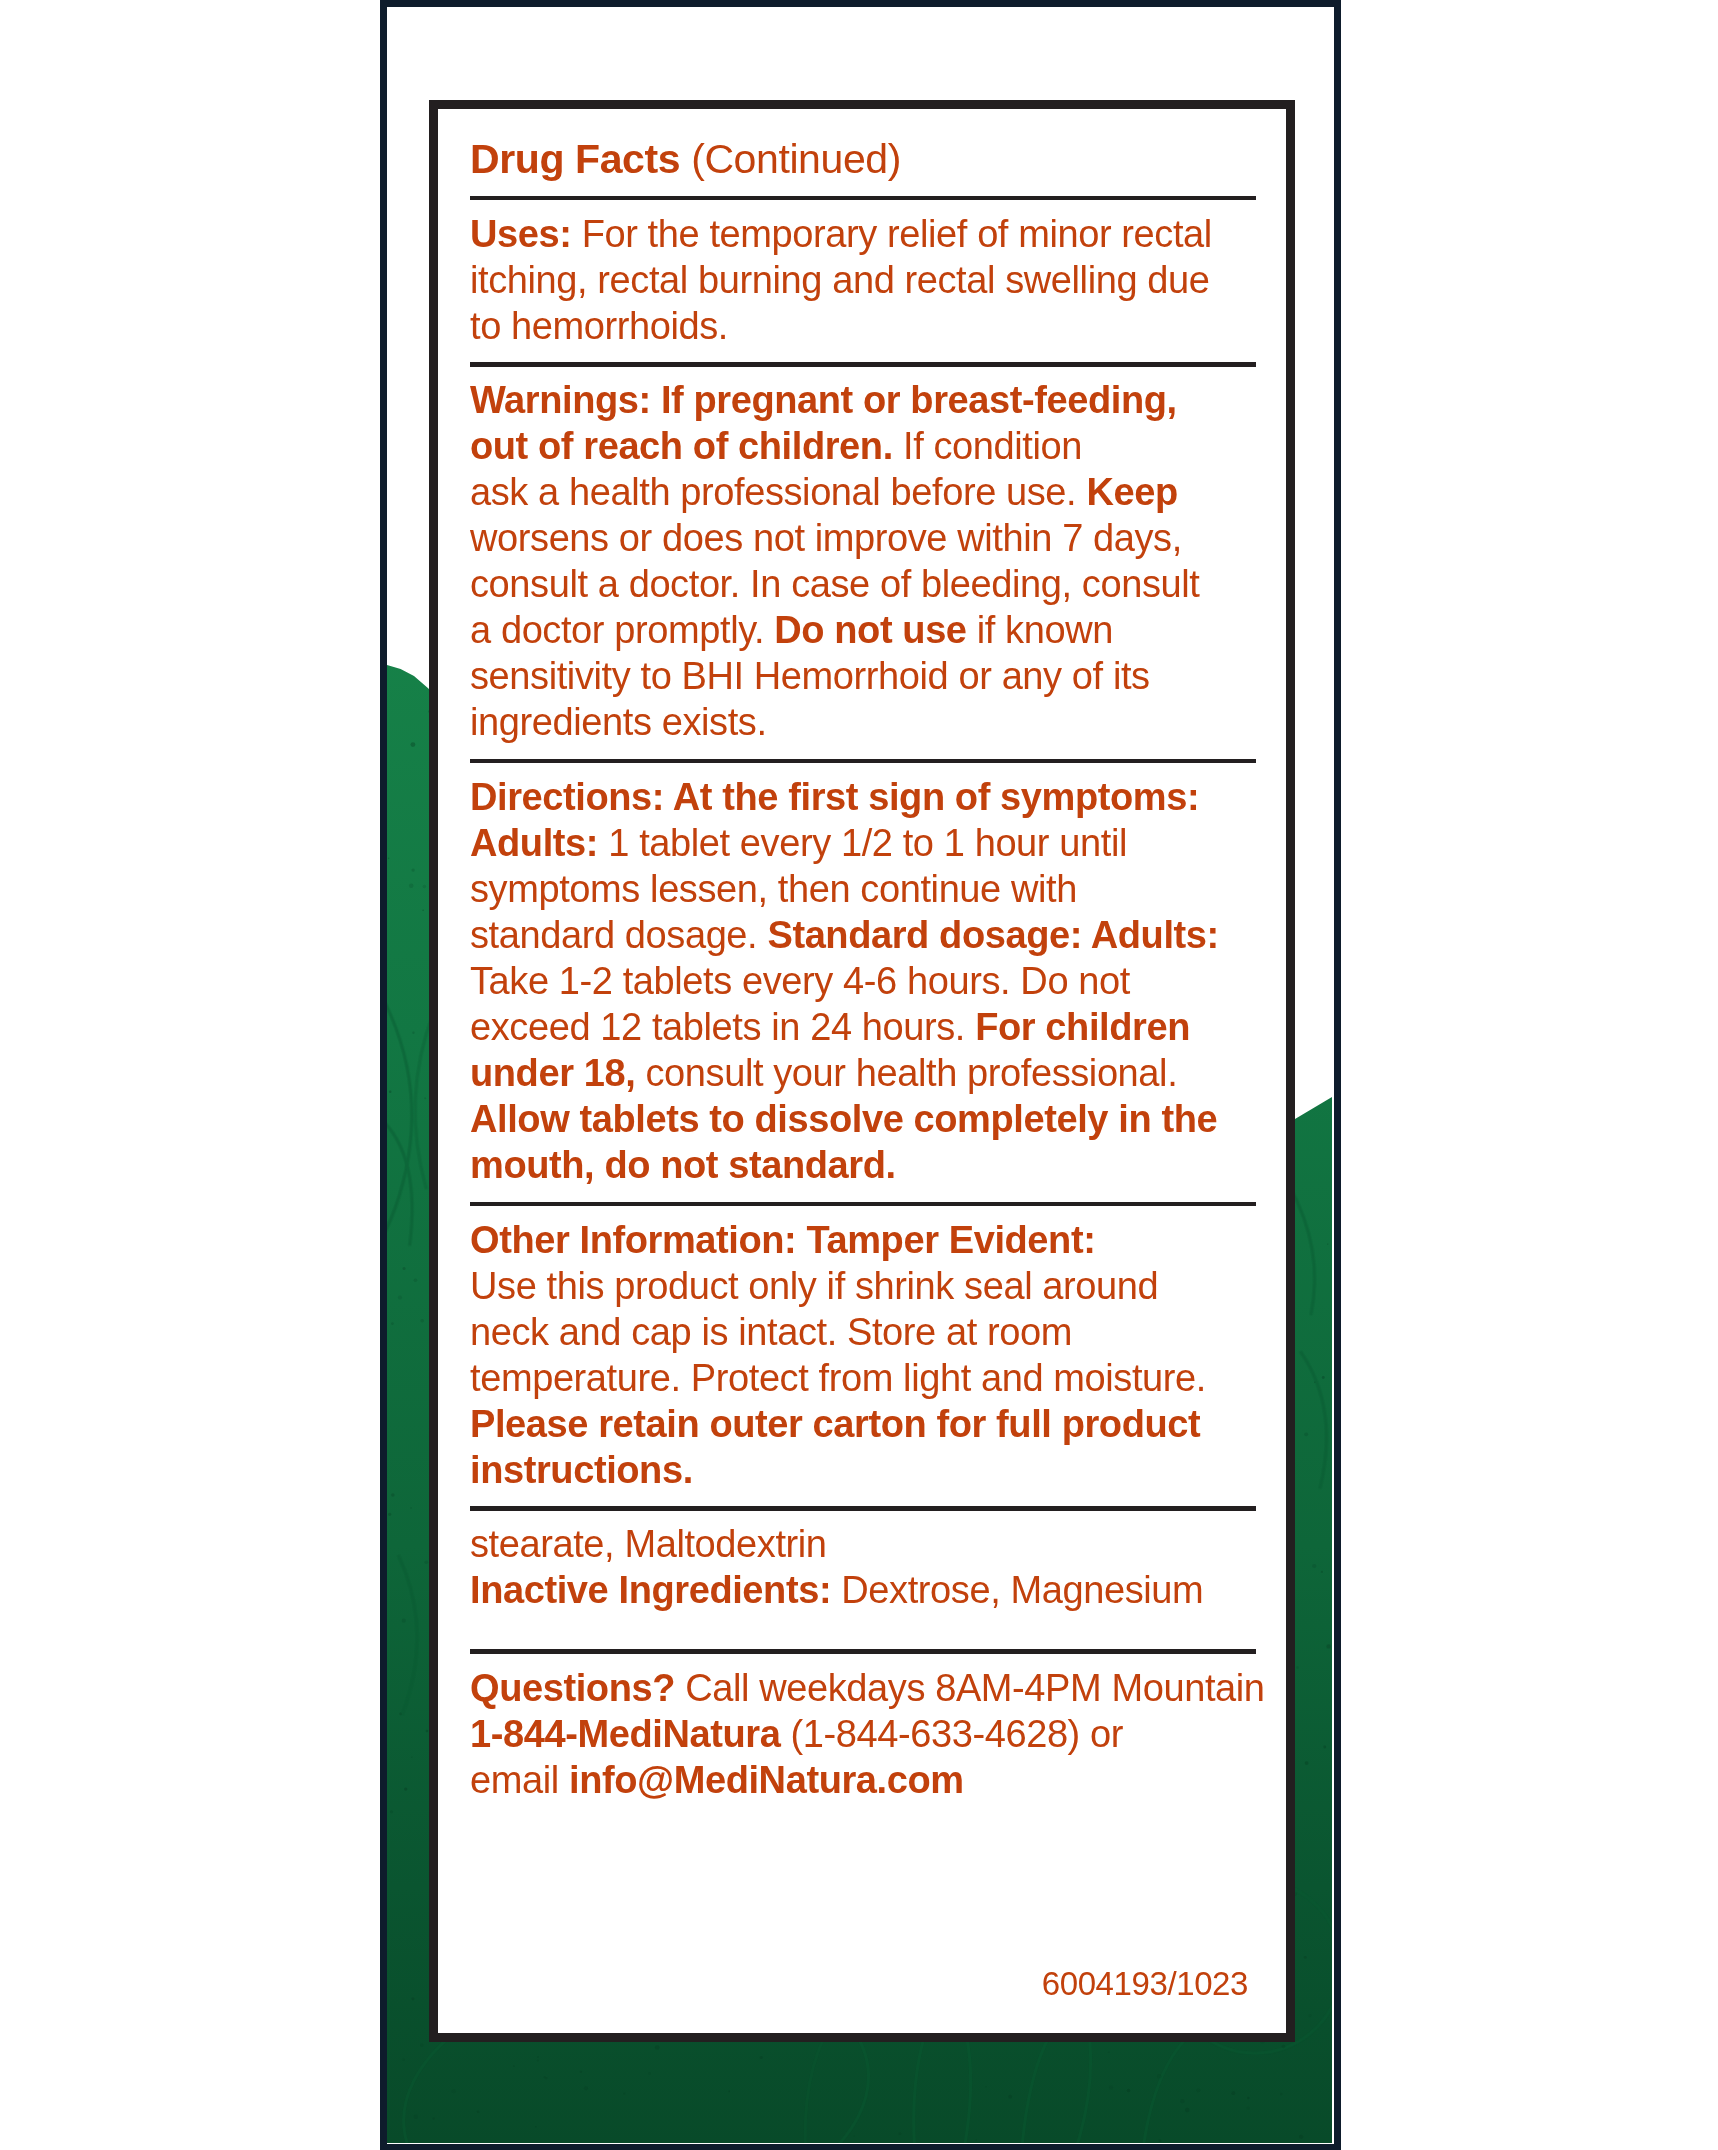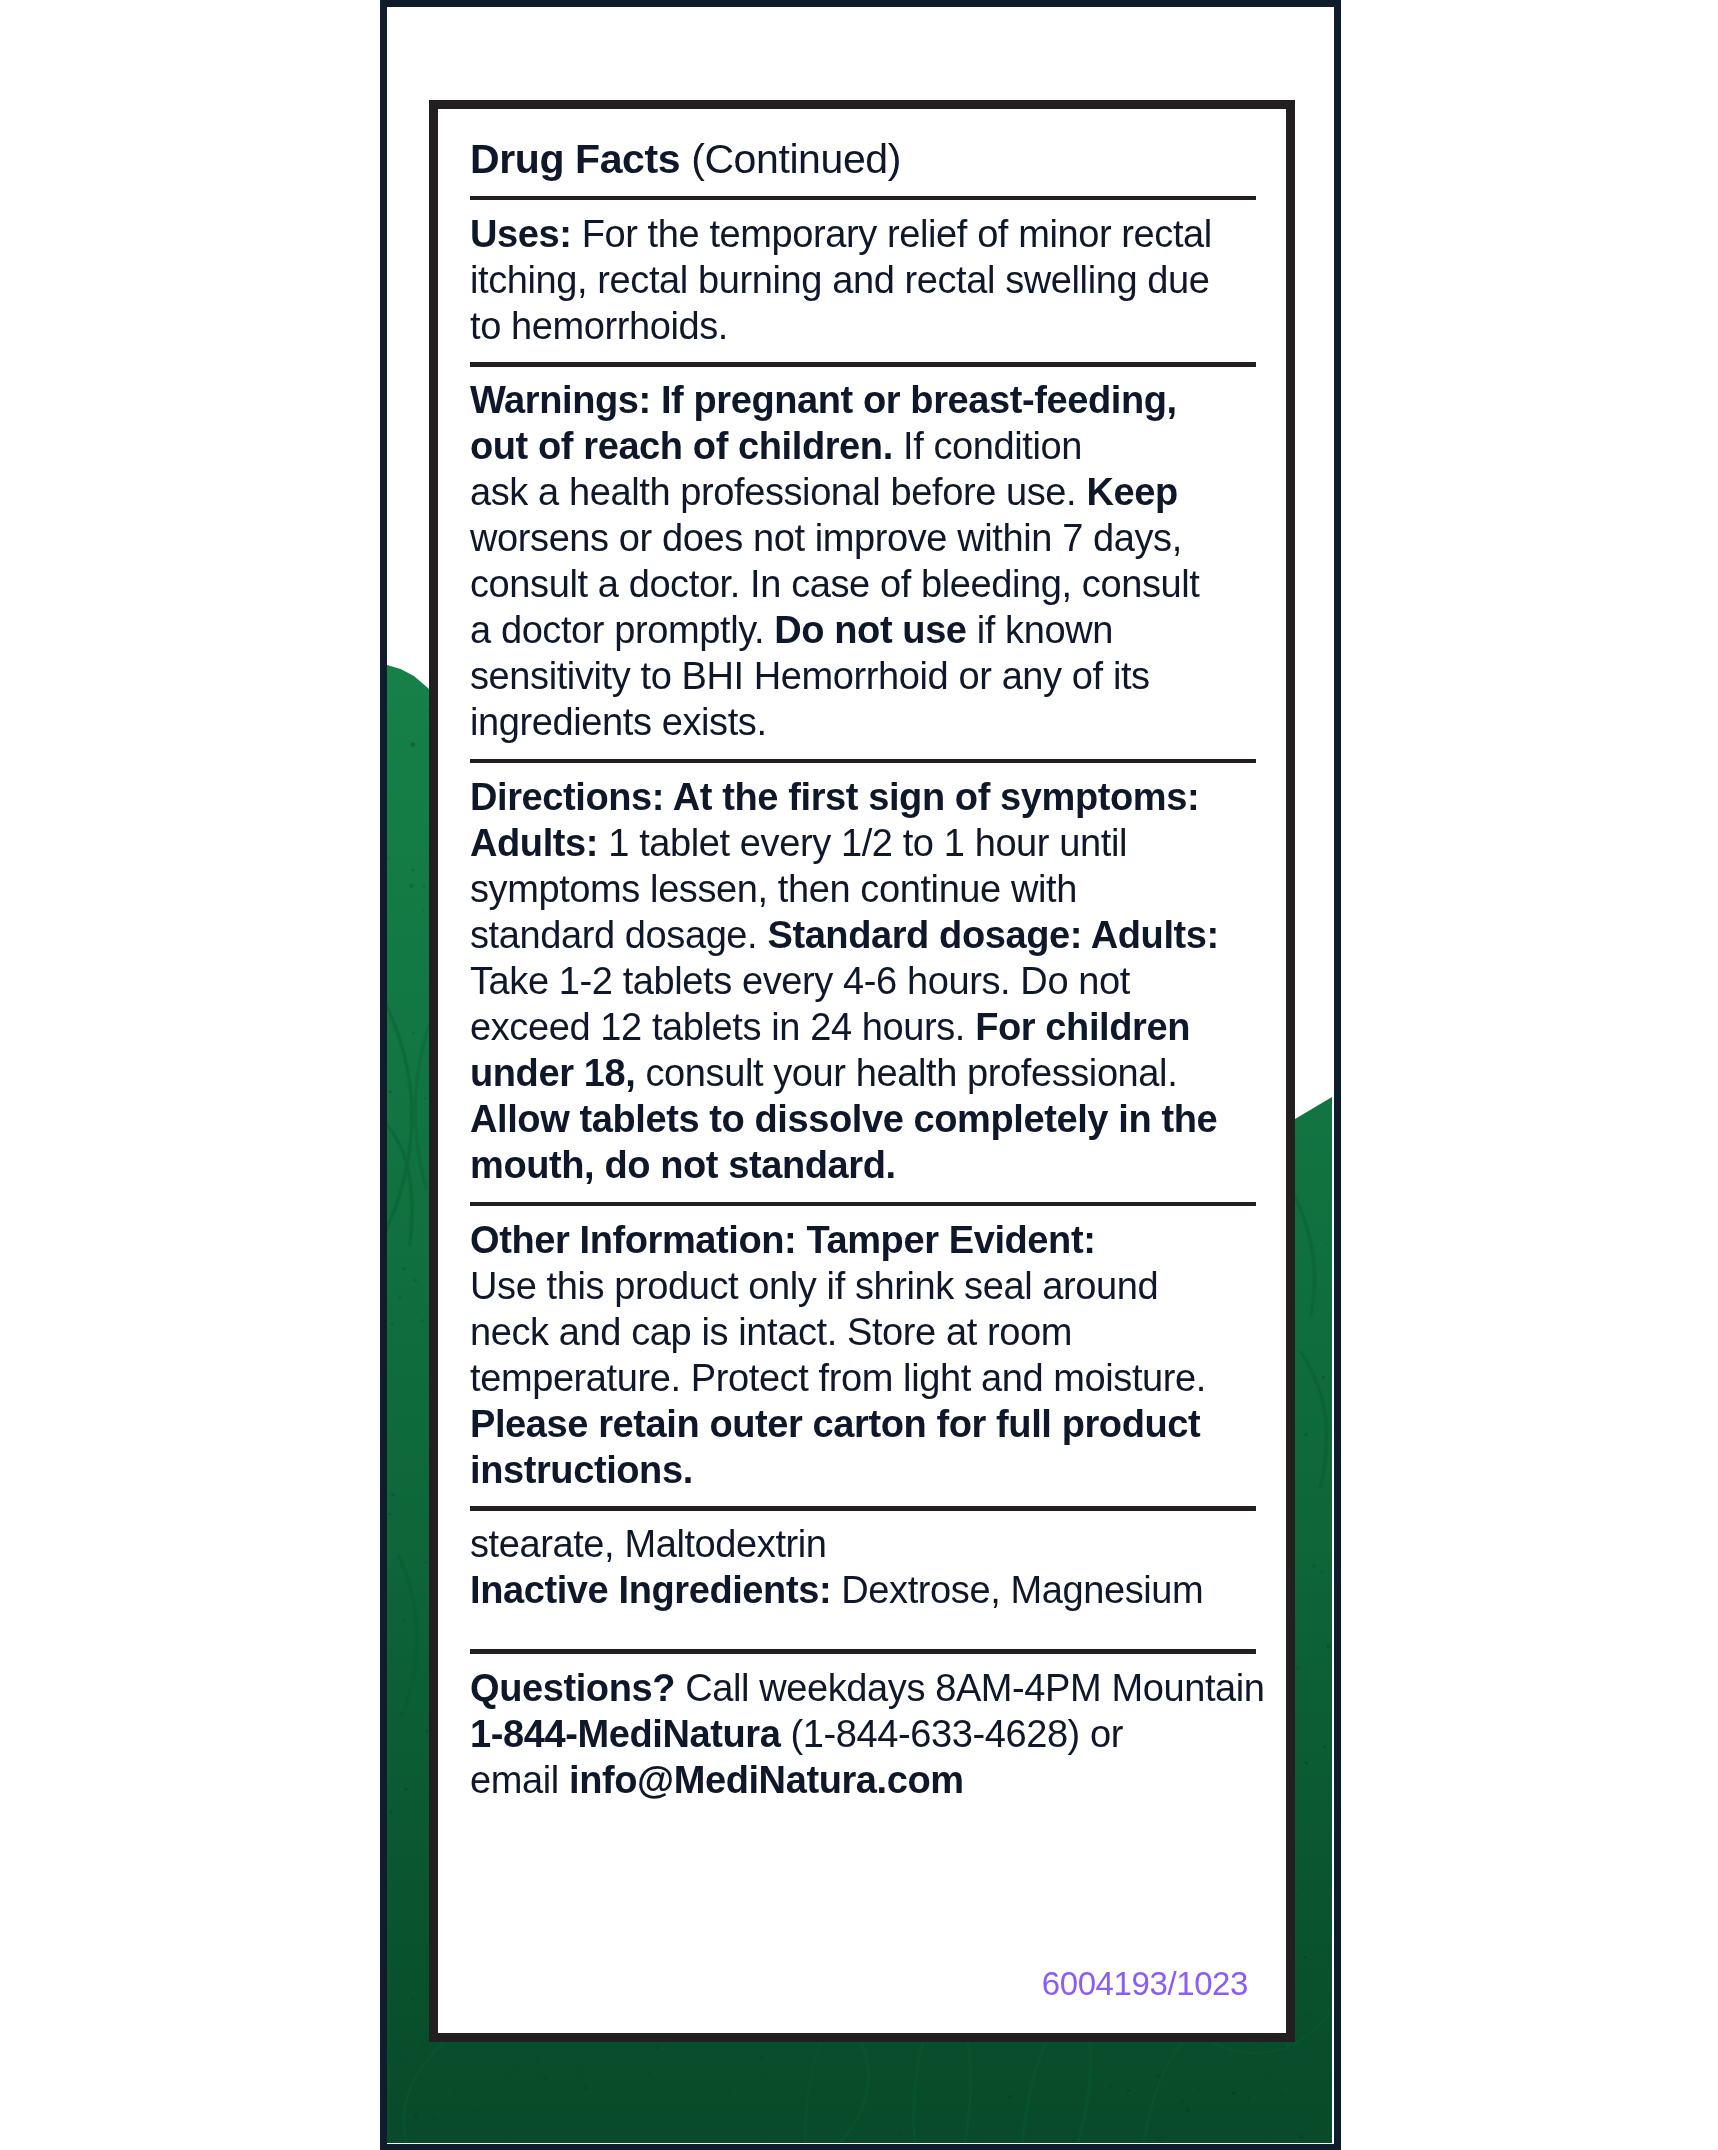--- a/index.html
+++ b/index.html
@@ -51,41 +51,41 @@
     left: 42px;
     top: 93px;
     width: 866px;
     height: 1942px;
     box-sizing: border-box;
     border: 9.8px solid #231f20;
     background: #ffffff;
   }
   .content {
     padding: 27px 30px 0 32px;
-    color: #0f172a;
+    color: #c2410c;
     font-size: 38px;
     line-height: 46px;
     letter-spacing: -0.4px;
   }
   .line { white-space: nowrap; }
   .b { font-weight: 700; }
   .title { font-size: 41px; line-height: 46px; }
   .rule {
     height: 4.5px;
     background: #231f20;
     margin: 13.6px 0 10.6px 0;
   }
   .rule.pre-questions { margin-top: 36px; }
   .code {
     position: absolute;
     right: 38px;
     bottom: 30px;
     font-size: 33px;
     letter-spacing: -0.4px;
-    color: #8b5cf6;
+    color: #c2410c;
   }
 </style>
 </head>
 <body>
 
 <div class="stage">
   <div class="carton">
 
     <div class="green-field">
       <svg width="945" height="2136" viewBox="0 0 1252 2828" xmlns="http://www.w3.org/2000/svg">

